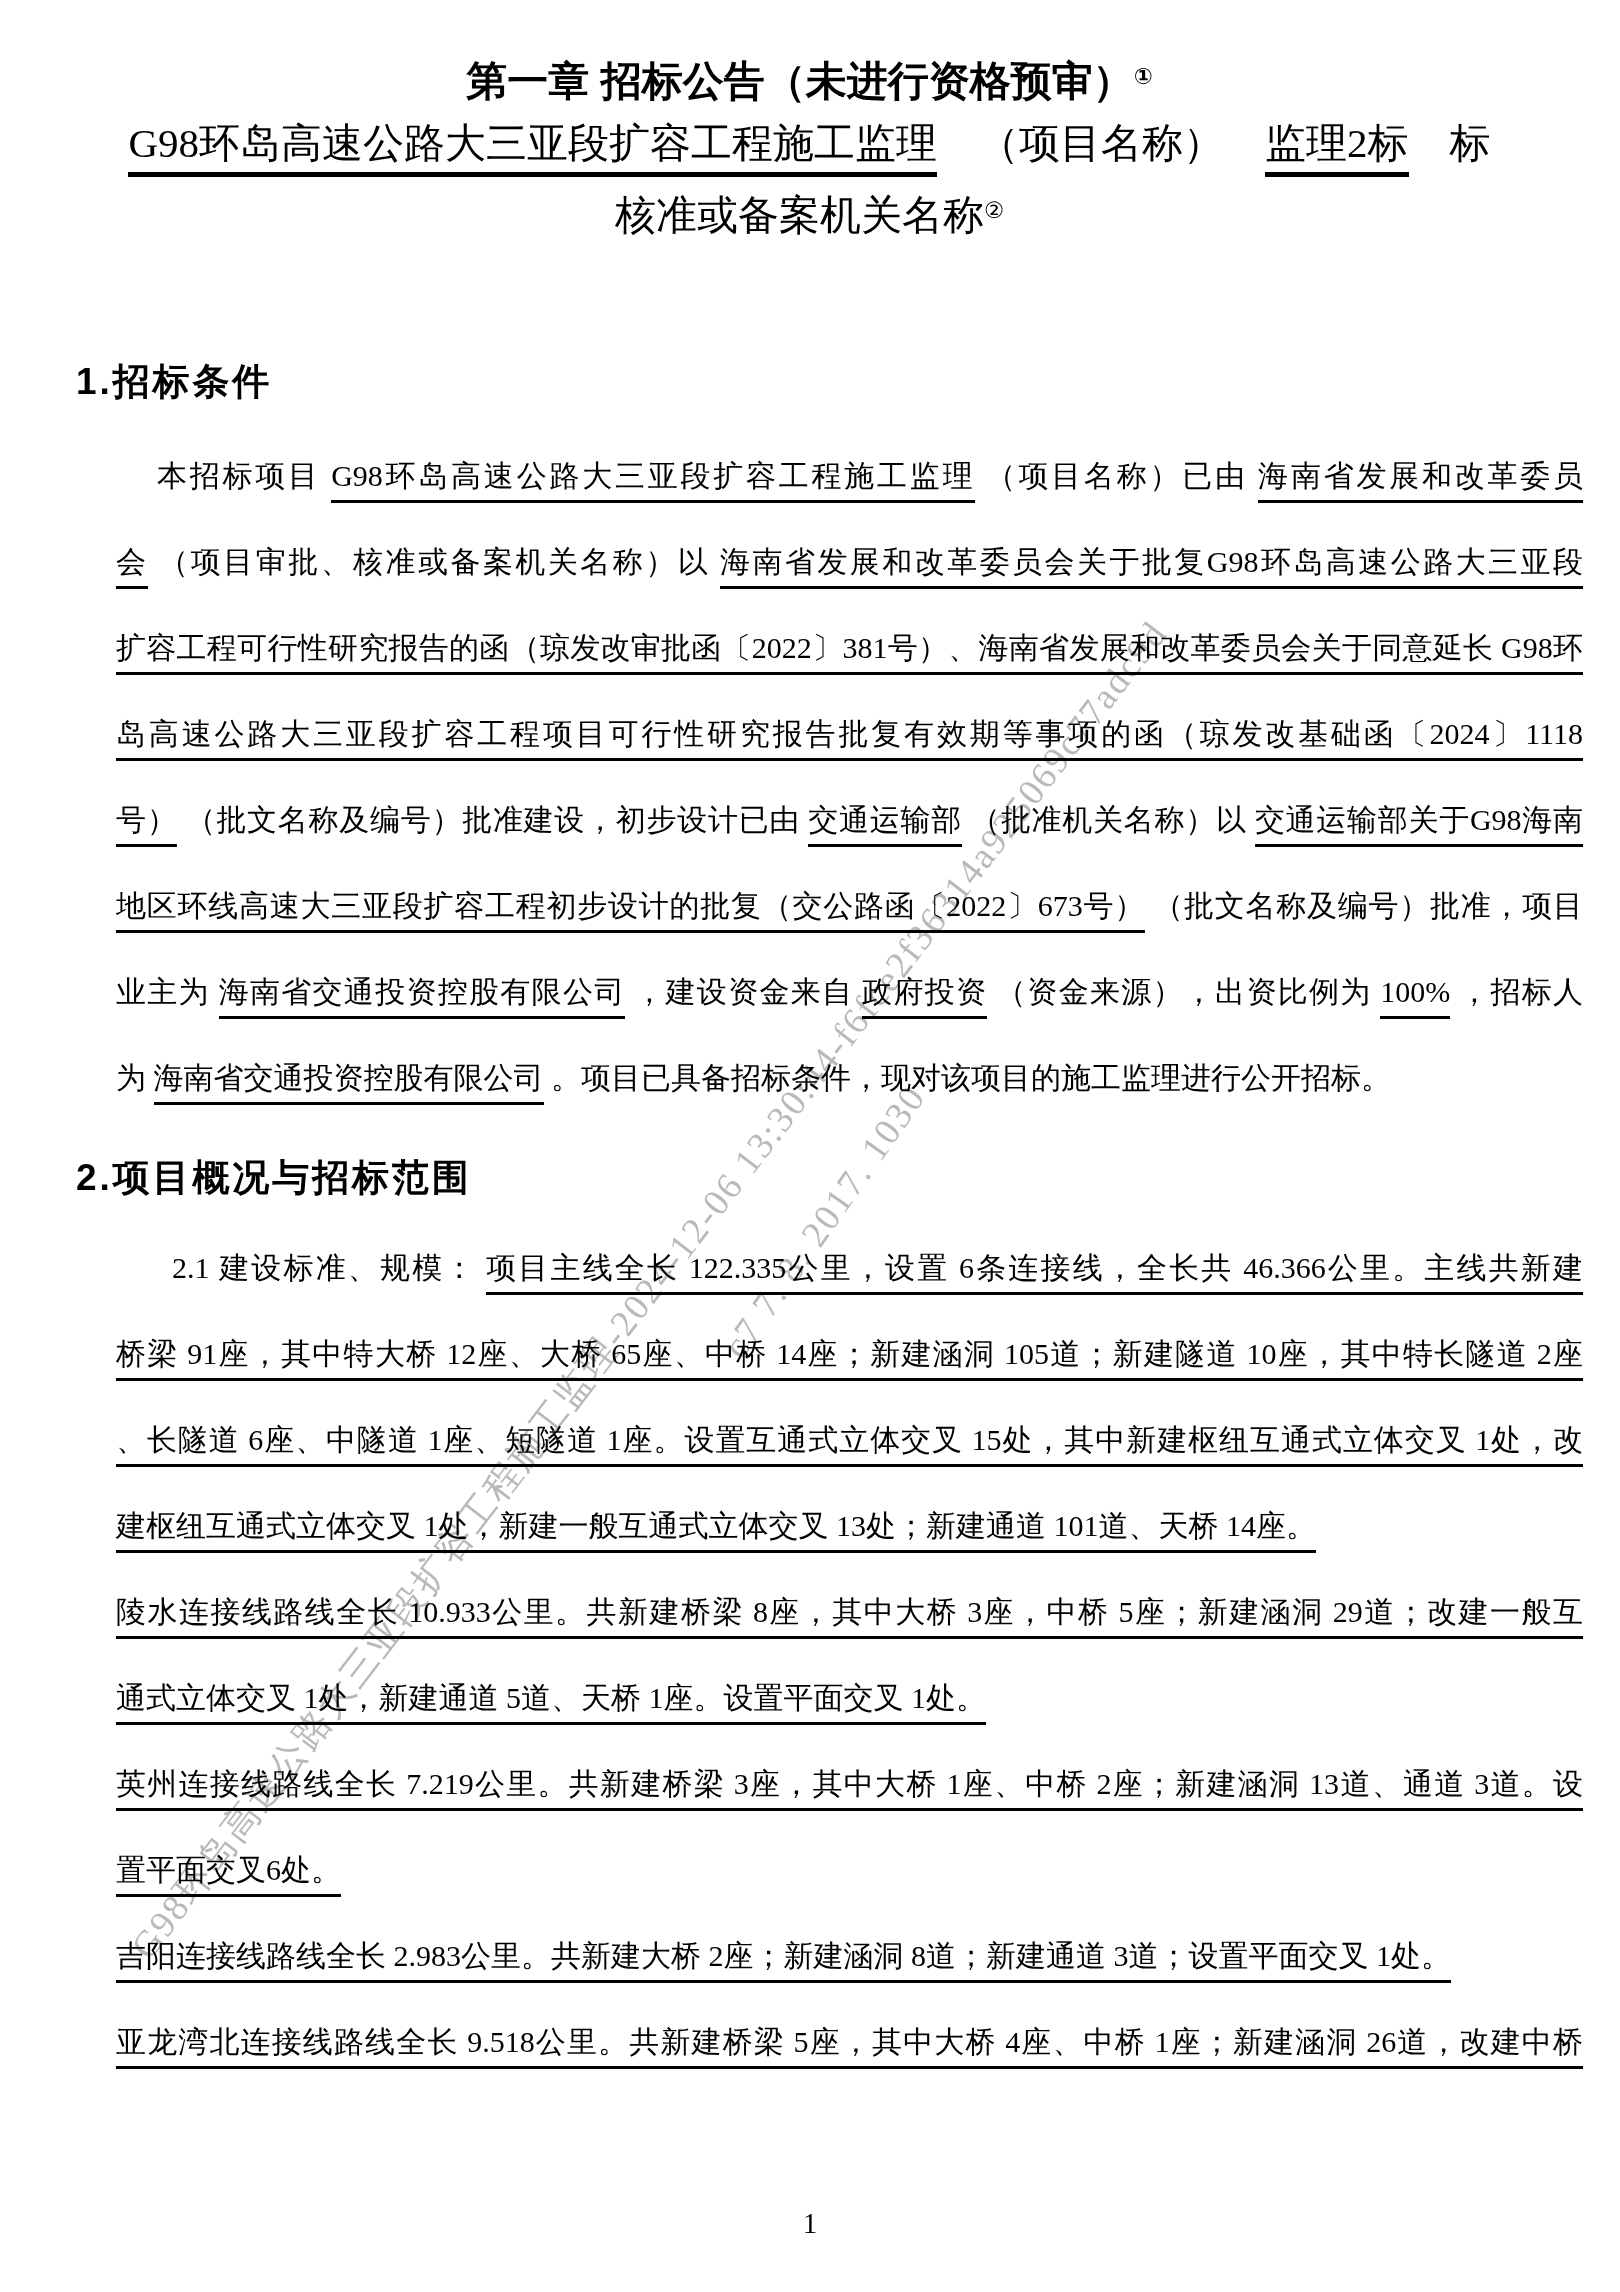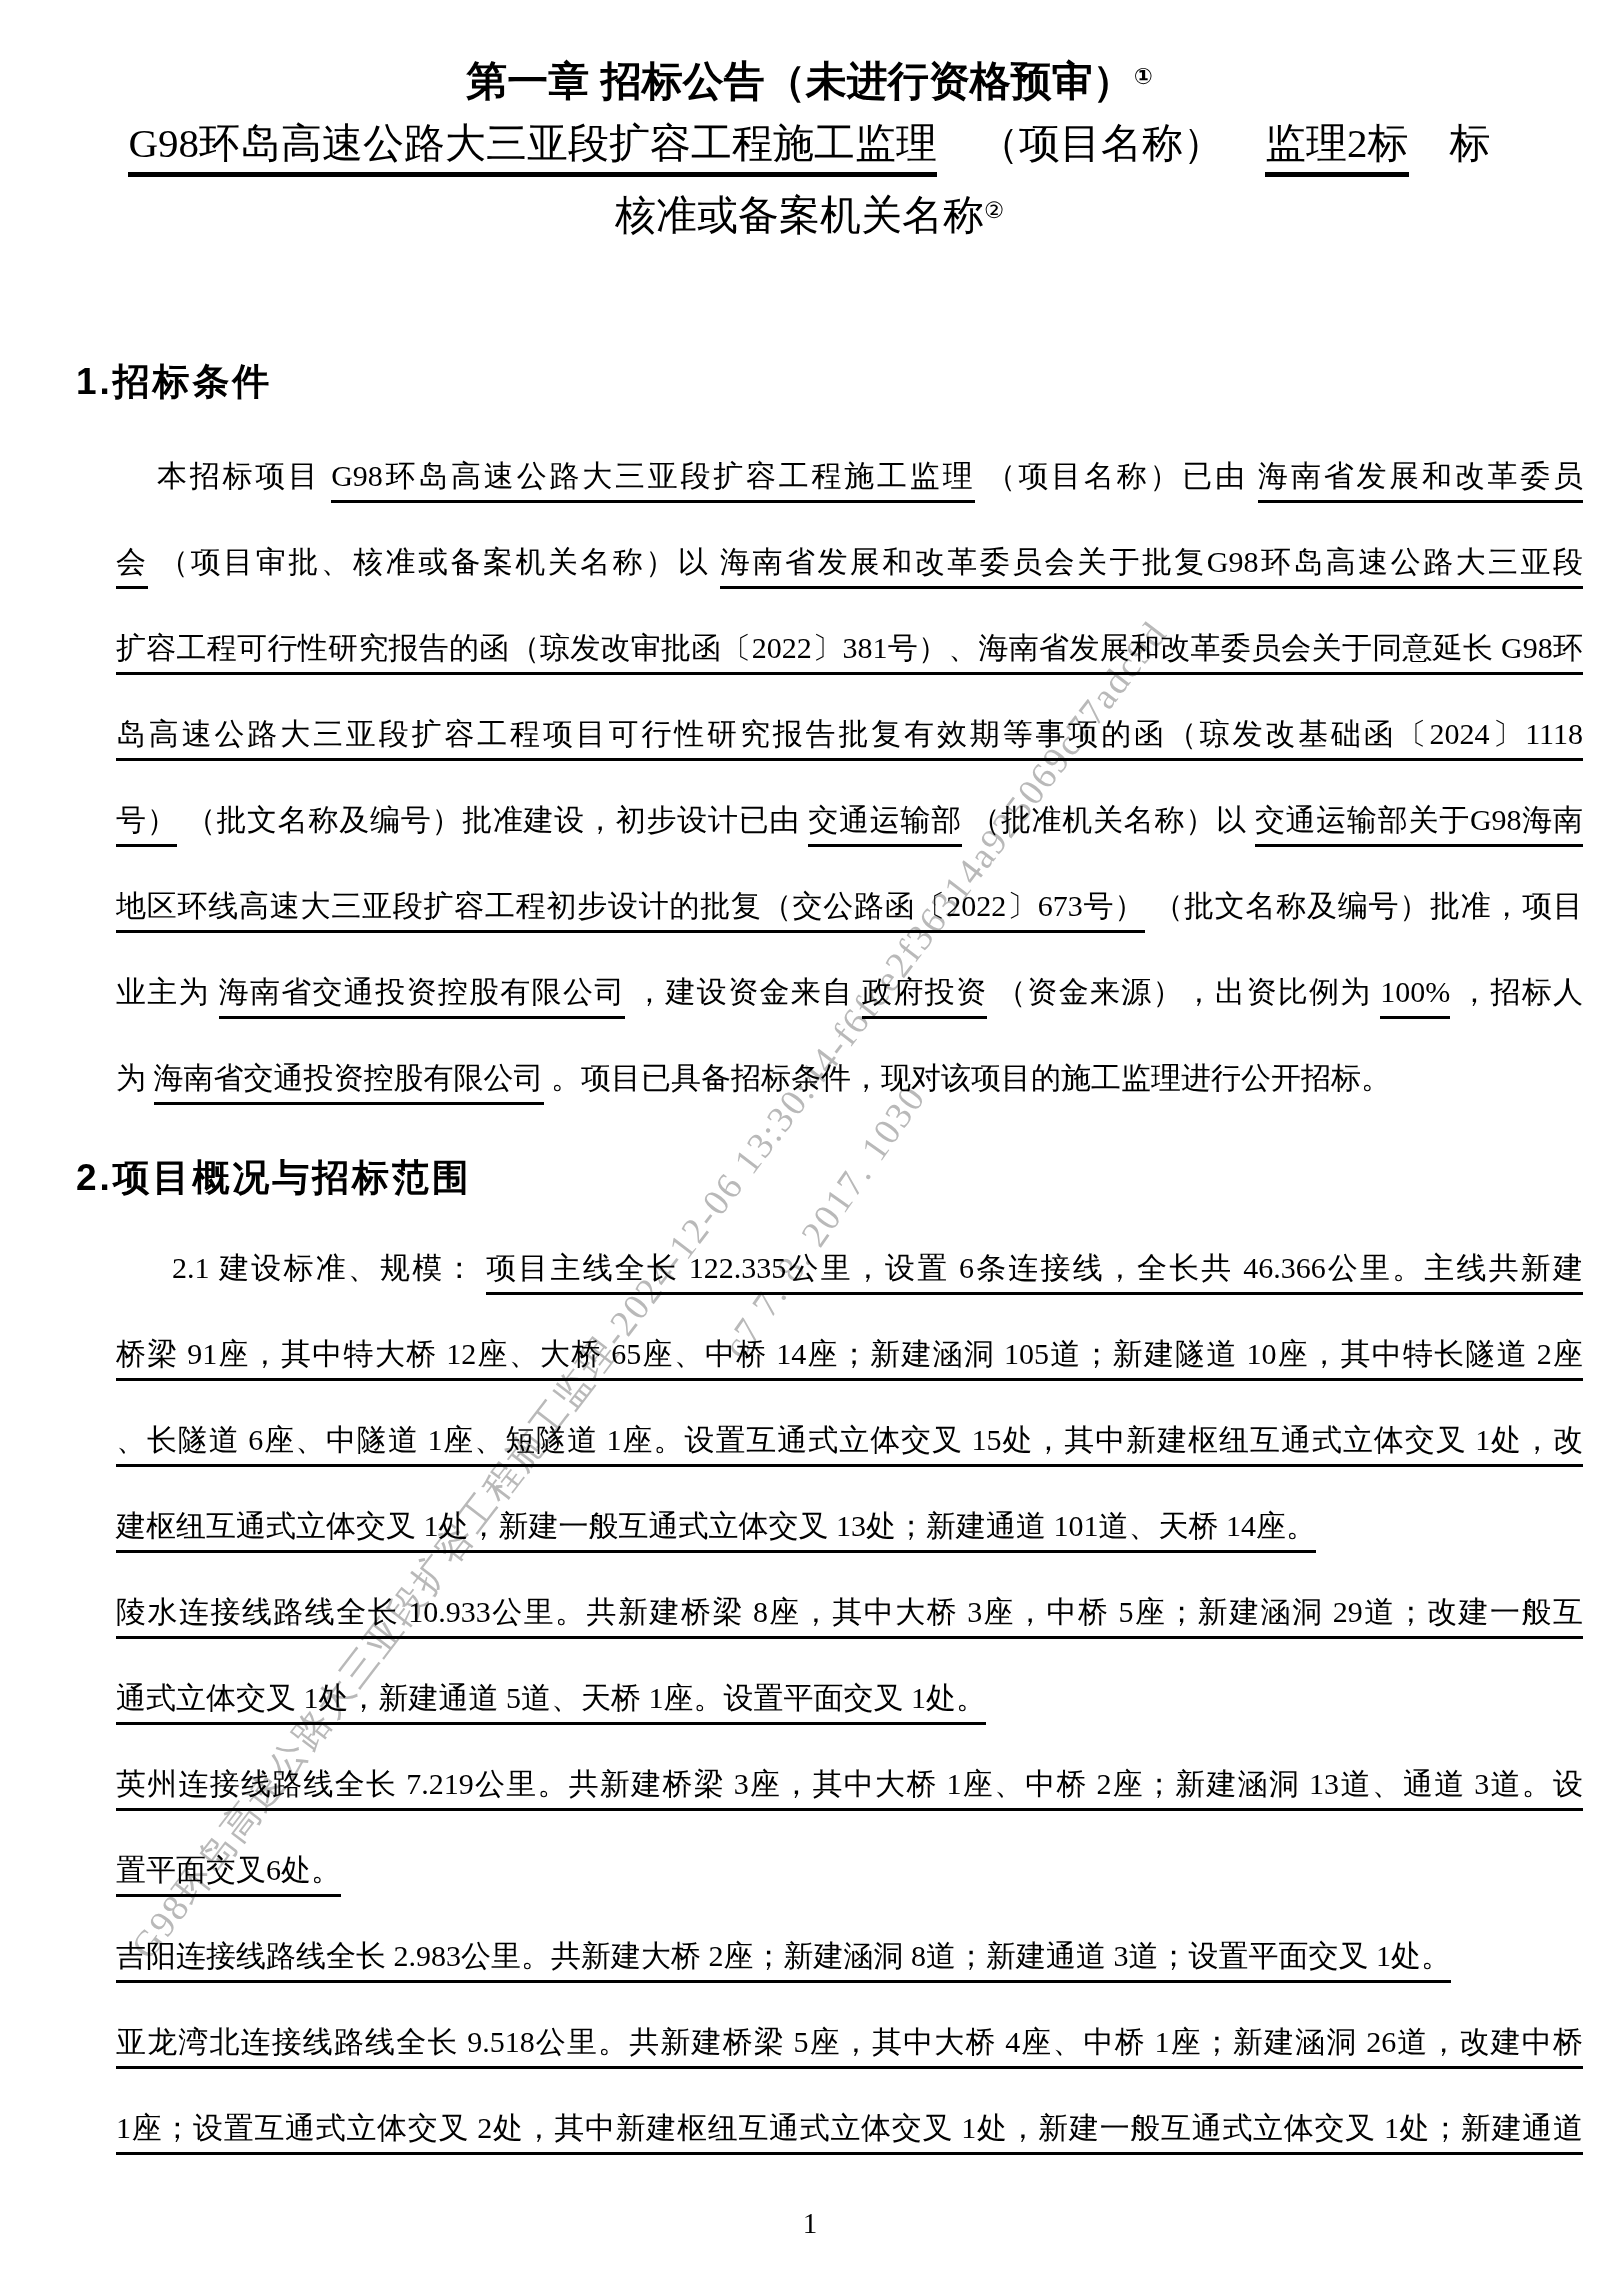--- a/index.html
+++ b/index.html
@@ -93,19 +93,18 @@
       <div class="line full ind2"><span>2.1 建设标准、规模： </span><span class="u">项目主线全长 122.335公里，设置 6条连接线，全长共 46.366公里。主线共新建</span></div>
       <div class="line full"><span class="u">桥梁 91座，其中特大桥 12座、大桥 65座、中桥 14座；新建涵洞 105道；新建隧道 10座，其中特长隧道 2座</span></div>
       <div class="line full"><span class="u">、长隧道 6座、中隧道 1座、短隧道 1座。设置互通式立体交叉 15处，其中新建枢纽互通式立体交叉 1处，改</span></div>
       <div class="line"><span class="u">建枢纽互通式立体交叉 1处，新建一般互通式立体交叉 13处；新建通道 101道、天桥 14座。</span></div>
       <div class="line full"><span class="u">陵水连接线路线全长 10.933公里。共新建桥梁 8座，其中大桥 3座，中桥 5座；新建涵洞 29道；改建一般互</span></div>
       <div class="line"><span class="u">通式立体交叉 1处，新建通道 5道、天桥 1座。设置平面交叉 1处。</span></div>
       <div class="line full"><span class="u">英州连接线路线全长 7.219公里。共新建桥梁 3座，其中大桥 1座、中桥 2座；新建涵洞 13道、通道 3道。设</span></div>
       <div class="line"><span class="u">置平面交叉6处。</span></div>
       <div class="line"><span class="u">吉阳连接线路线全长 2.983公里。共新建大桥 2座；新建涵洞 8道；新建通道 3道；设置平面交叉 1处。</span></div>
       <div class="line full"><span class="u">亚龙湾北连接线路线全长 9.518公里。共新建桥梁 5座，其中大桥 4座、中桥 1座；新建涵洞 26道，改建中桥</span></div>
-      <div class="line full"><span class="u">1座；设置互通式立体交叉 2处，其中新建枢纽互通式立体交叉 1处，新建一般互通式立体交叉 1处；新建通道</span></div>
     </div>
 
   <div class="pageno">1</div>
 
 </div>
 
 
 </body></html>

